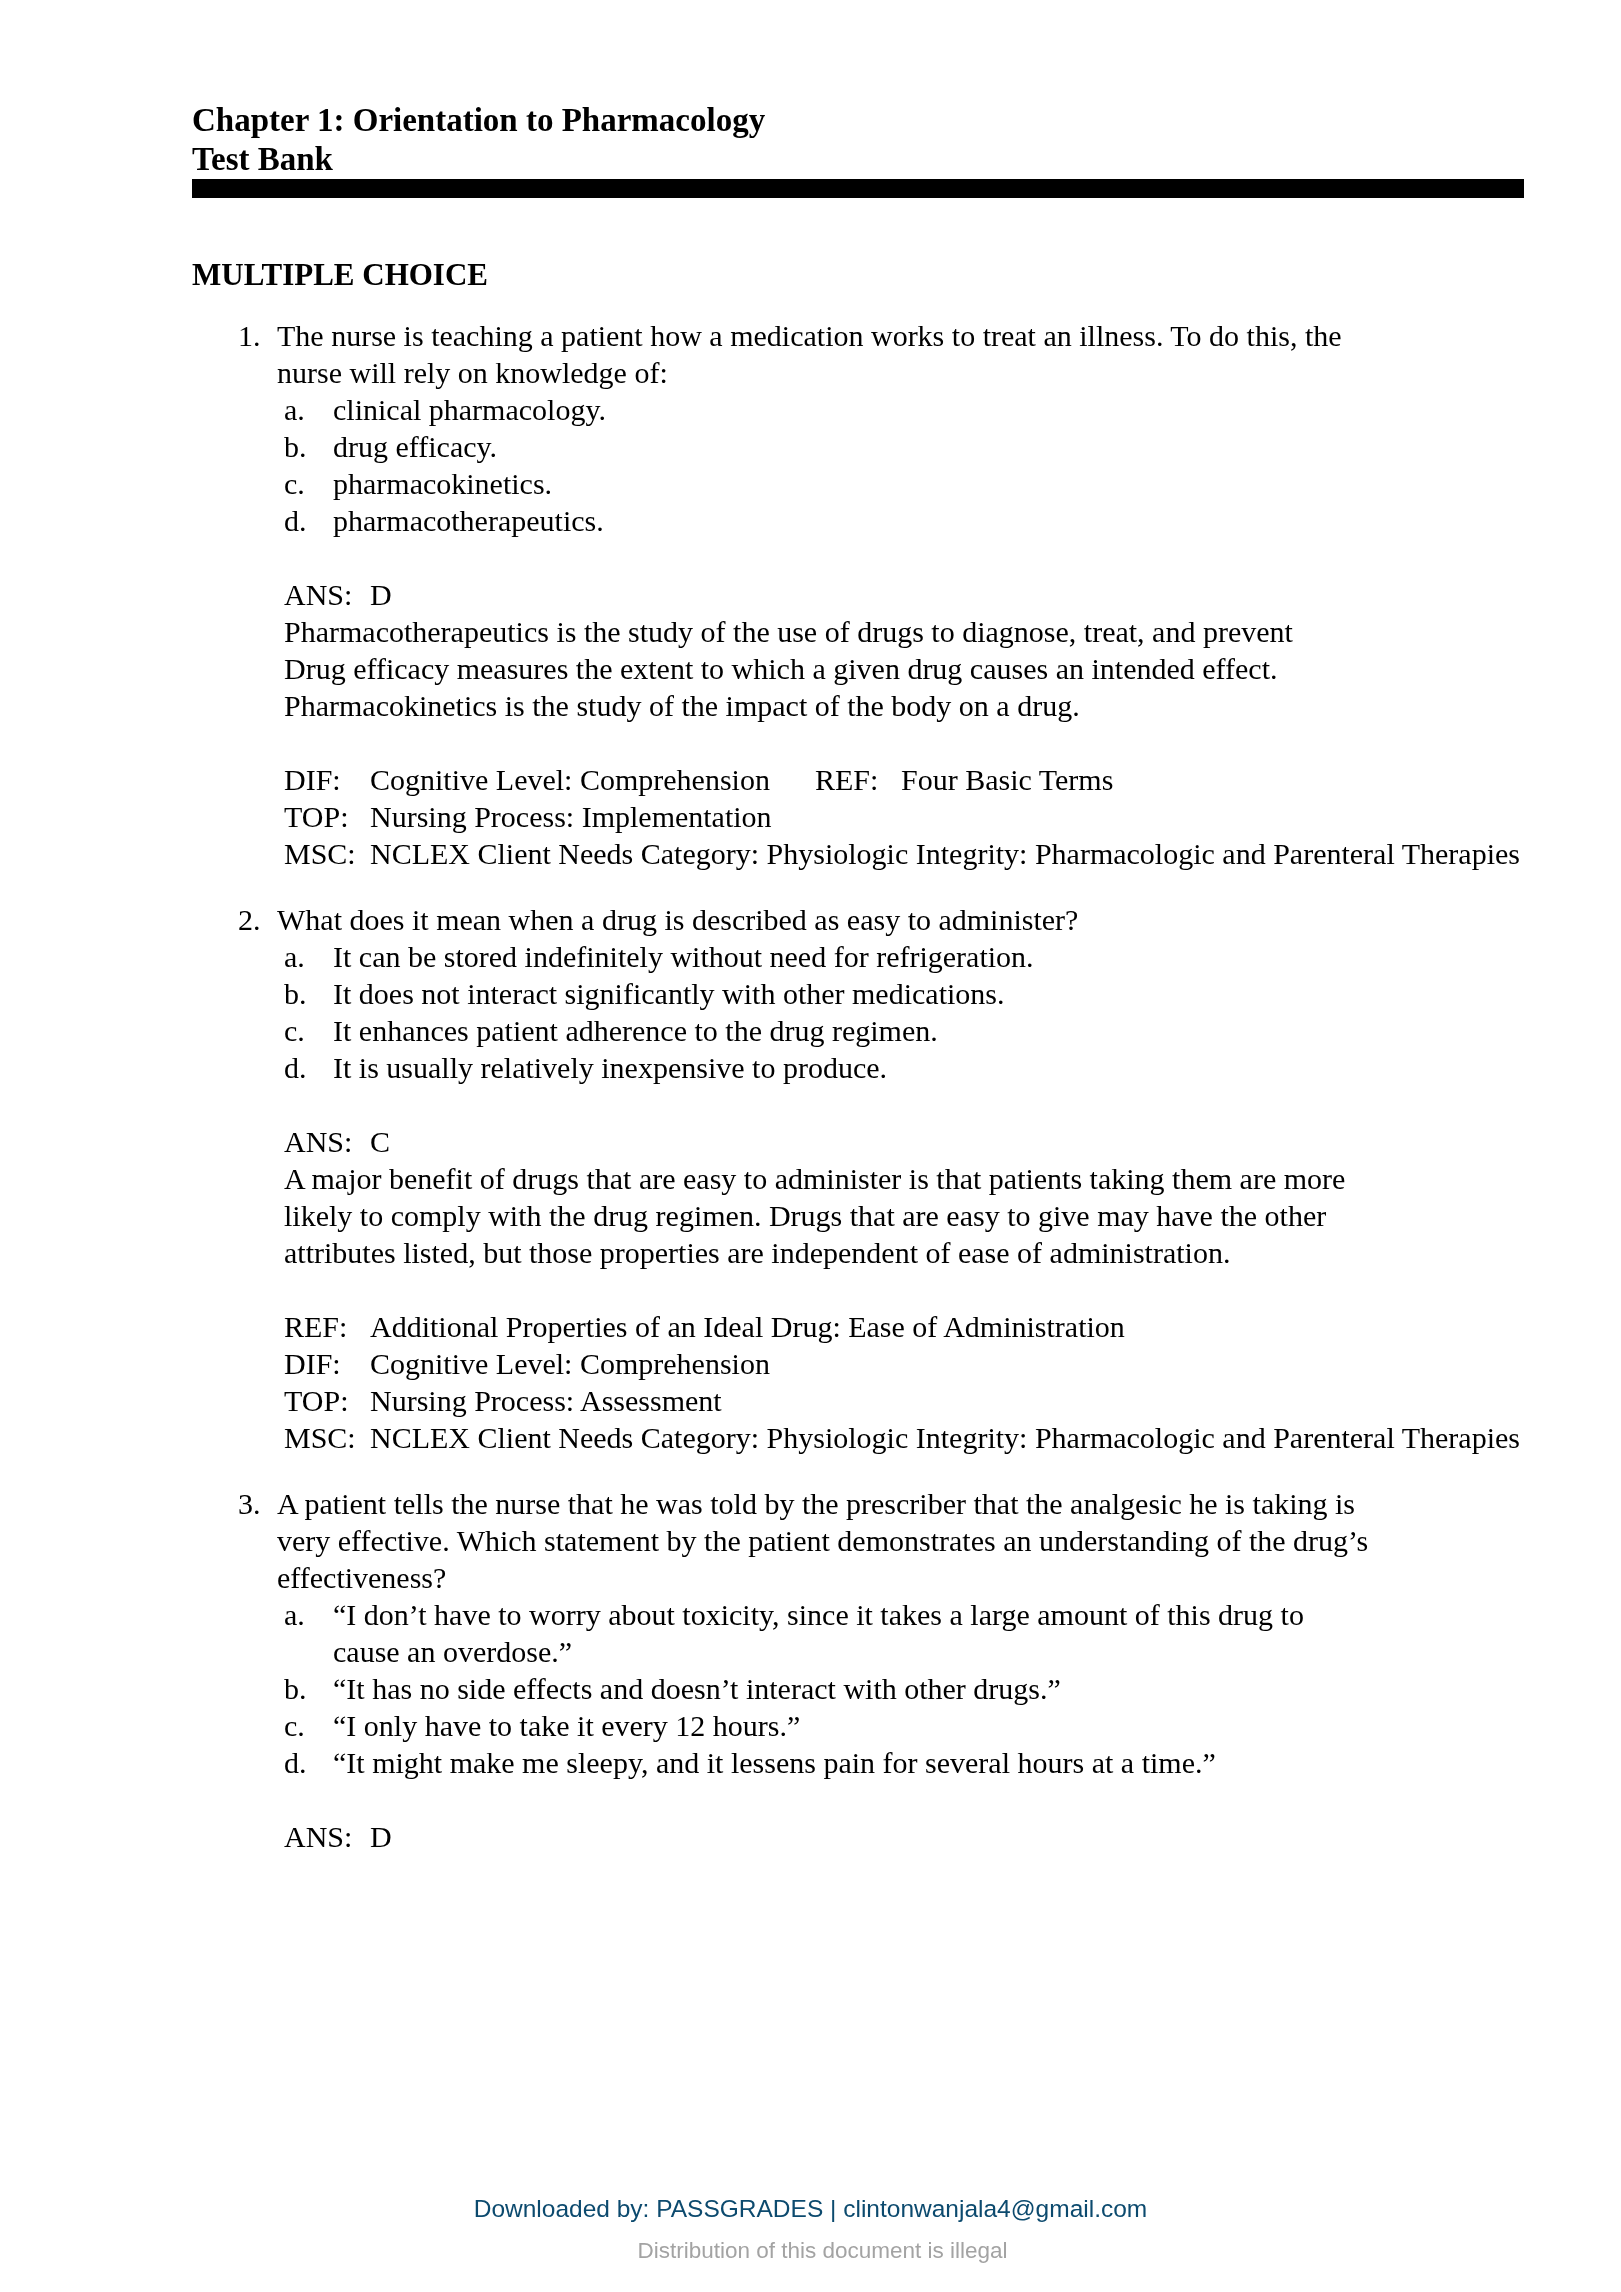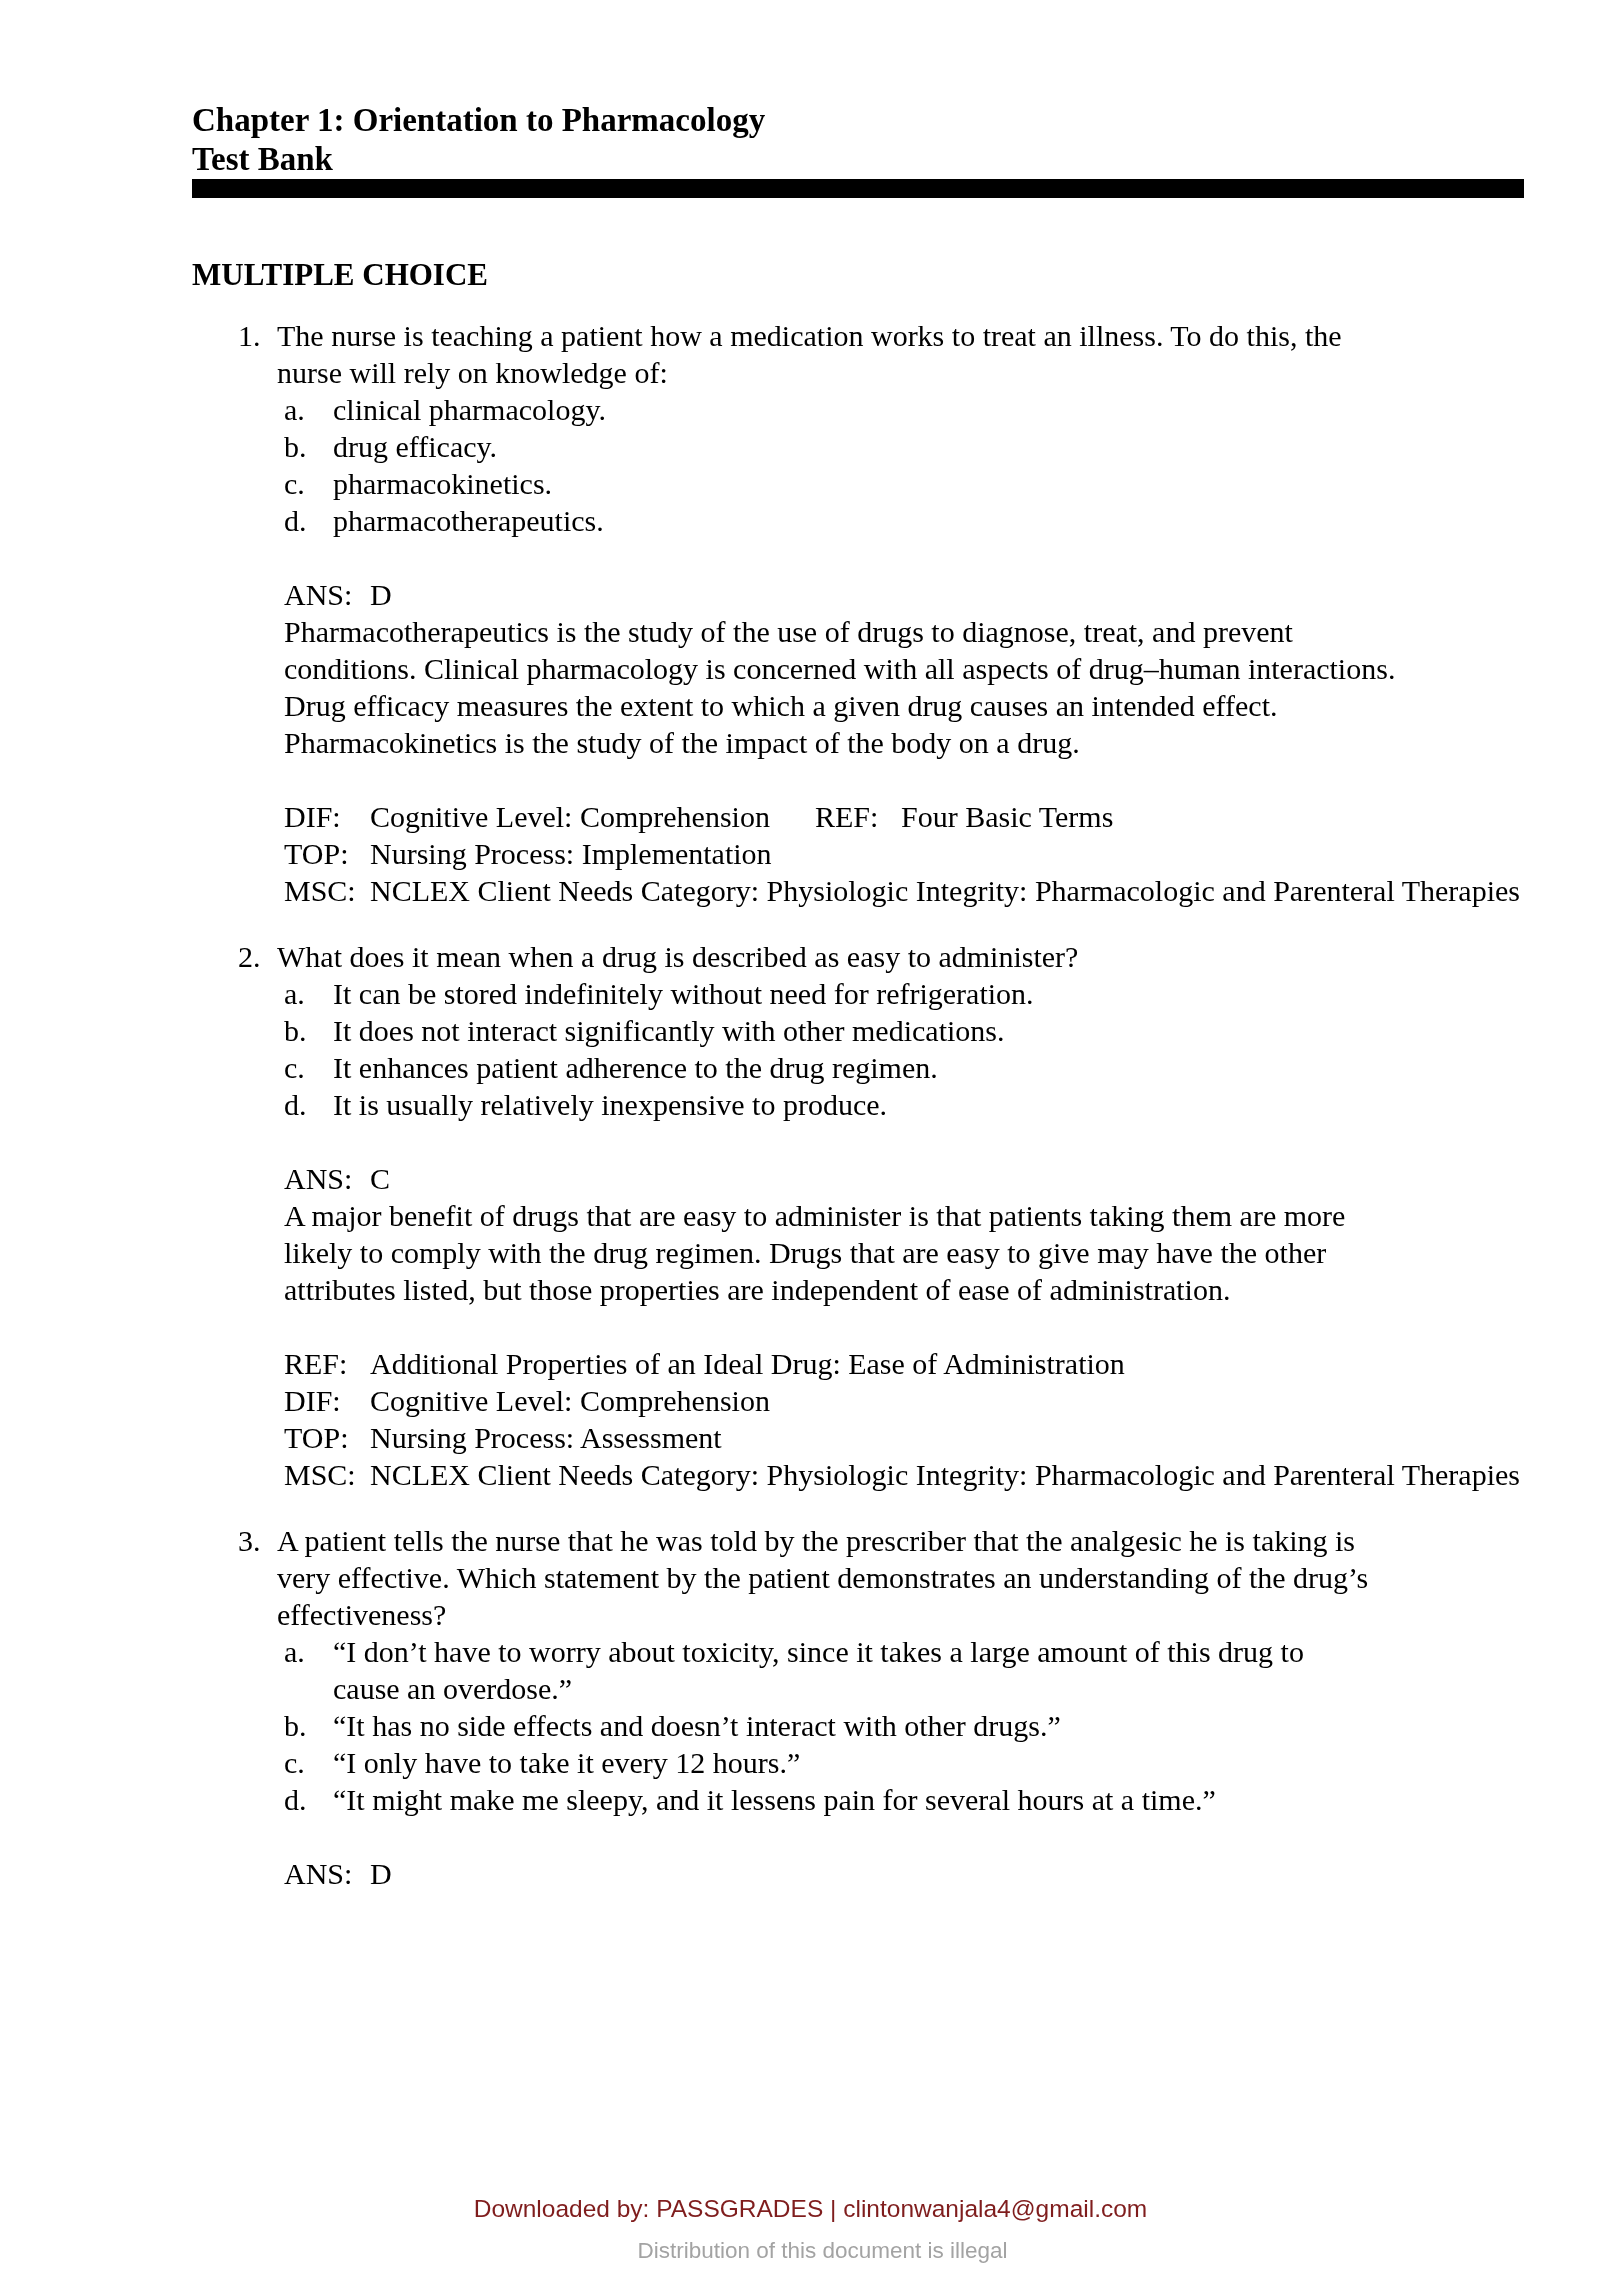--- a/index.html
+++ b/index.html
@@ -52,21 +52,21 @@
   .meta-line { white-space: nowrap; }
 
   .footer {
     position: absolute;
     left: 0;
     right: 0;
     top: 2194px;
     text-align: center;
     font-family: "Liberation Sans", sans-serif;
   }
-  .footer .f1 { font-size: 24.5px; line-height: 29px; color: #7f1d1d; }
+  .footer .f1 { font-size: 24.5px; line-height: 29px; color: #0c4a6e; }
   .footer .f2 { font-size: 22.5px; line-height: 27.4px; color: #a3a3a3; margin-top: 13.7px; padding-left: 24px; }
 </style>
 </head>
 <body>
 
 <div class="page">
 
   <div class="doc-title">
     <div class="line">Chapter 1: Orientation to Pharmacology</div>
     <div class="line">Test Bank</div>
@@ -106,21 +106,20 @@
         <div class="opt-row">
           <span class="opt-letter">d.</span>
           <div class="opt-text">
             <div class="line">pharmacotherapeutics.</div>
           </div>
         </div>
         <div class="answer-block">
           <div class="ans-line"><span class="ans-label">ANS:</span><span class="ans-value">D</span></div>
           <div class="rationale">
             <div class="line">Pharmacotherapeutics is the study of the use of drugs to diagnose, treat, and prevent</div>
-            <div class="line">conditions. Clinical pharmacology is concerned with all aspects of drug–human interactions.</div>
             <div class="line">Drug efficacy measures the extent to which a given drug causes an intended effect.</div>
             <div class="line">Pharmacokinetics is the study of the impact of the body on a drug.</div>
           </div>
         </div>
         <div class="meta">
           <div class="meta-line"><span class="meta-pair lead"><span class="meta-label">DIF:</span><span class="meta-value">Cognitive Level: Comprehension</span></span><span class="meta-pair"><span class="meta-label">REF:</span><span class="meta-value">Four Basic Terms</span></span></div>
           <div class="meta-line"><span class="meta-pair"><span class="meta-label">TOP:</span><span class="meta-value">Nursing Process: Implementation</span></span></div>
           <div class="meta-line"><span class="meta-pair"><span class="meta-label">MSC:</span><span class="meta-value">NCLEX Client Needs Category: Physiologic Integrity: Pharmacologic and Parenteral Therapies</span></span></div>
         </div>
       </div>

